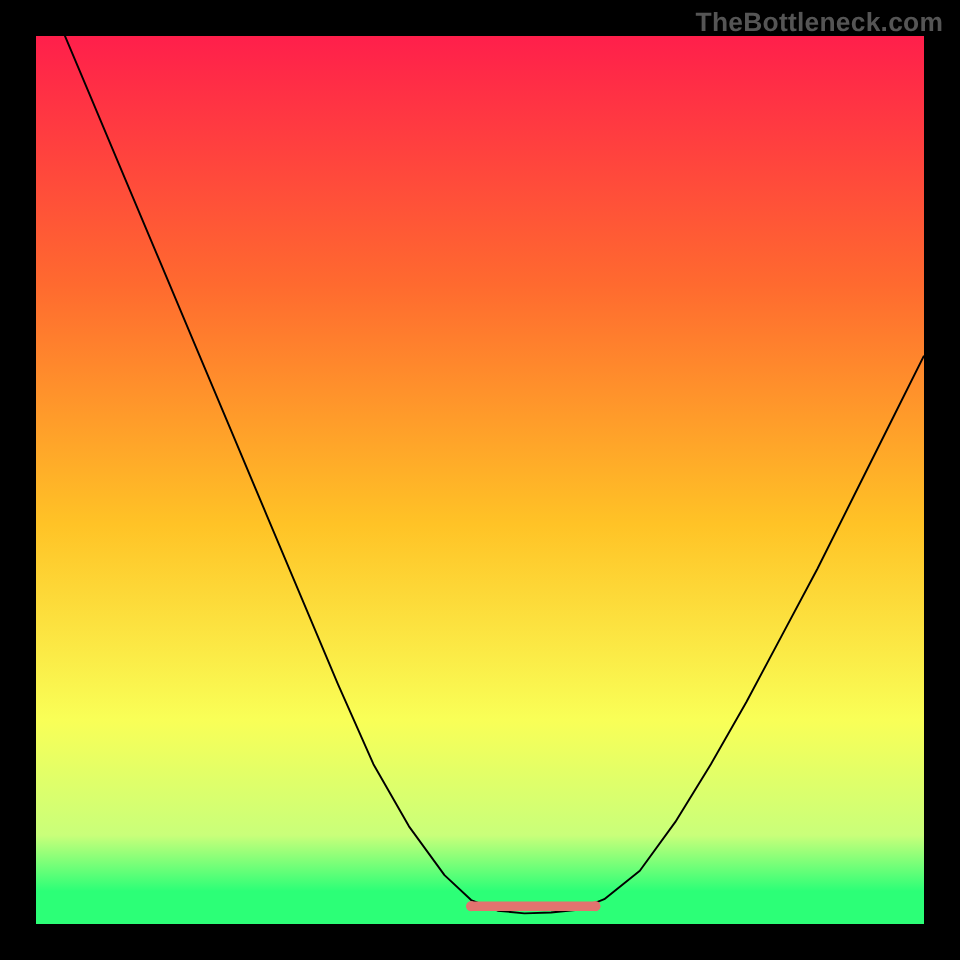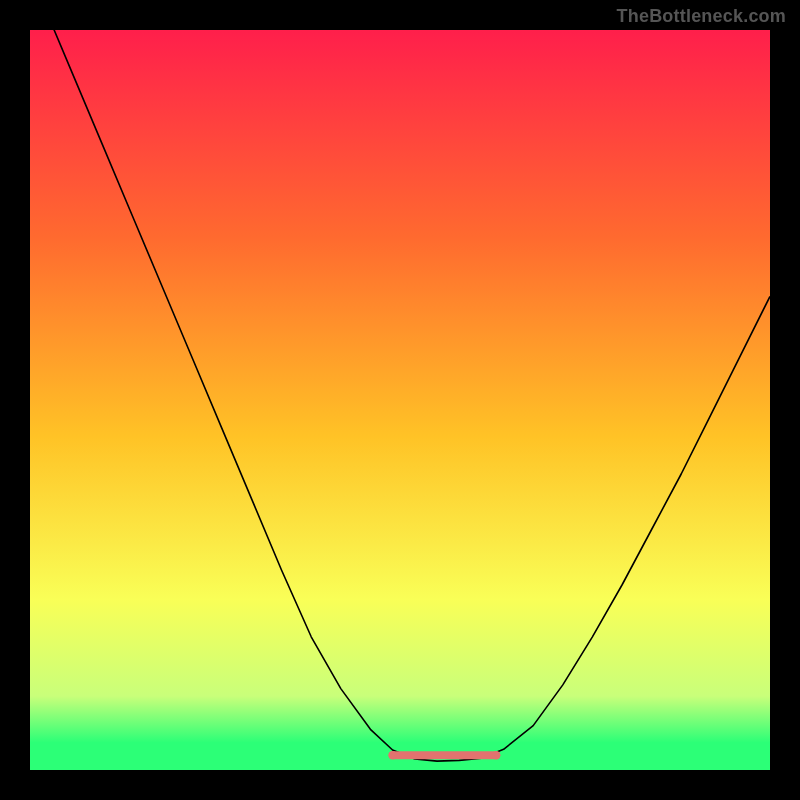--- a/index.html
+++ b/index.html
@@ -15,21 +15,21 @@
     position: relative;
     width: 800px;
     height: 800px;
     background: #000;
   }
   .watermark {
     position: absolute;
     top: 6px;
     right: 14px;
     color: #555;
-    font-size: 18px;
+    font-size: 22px;
     font-weight: 600;
     user-select: none;
     letter-spacing: 0.2px;
   }
   svg {
     display: block;
   }
 </style>
 </head>
 <body>

